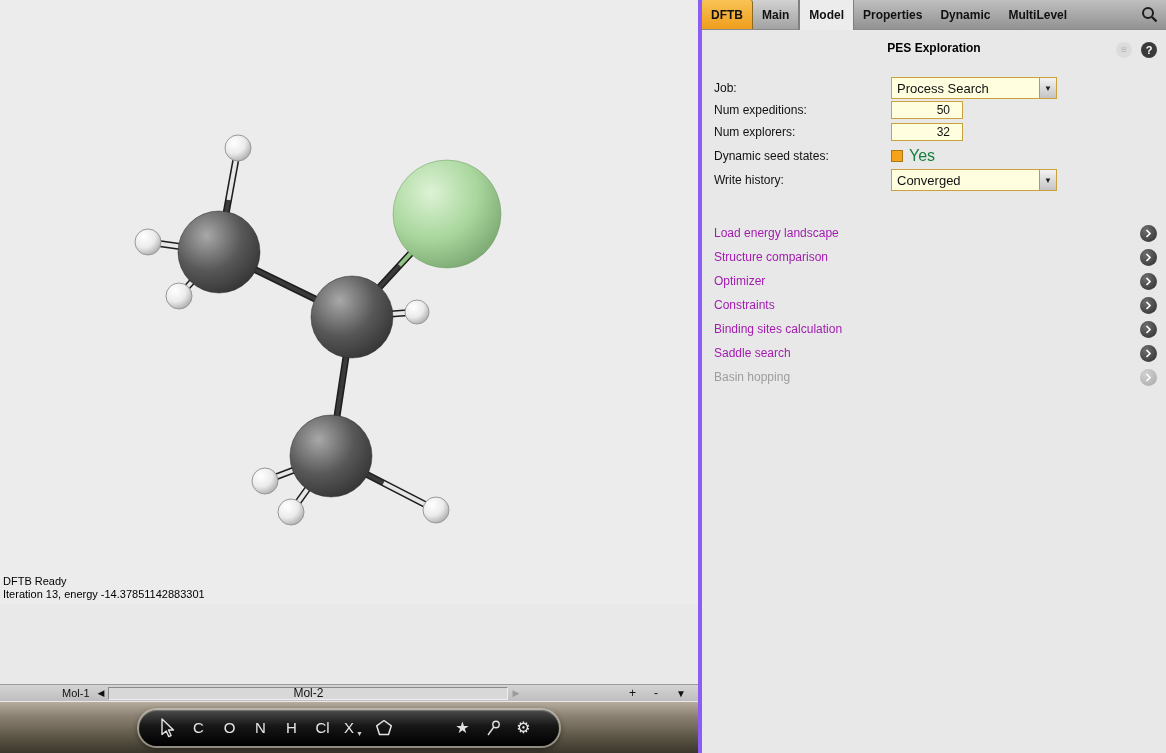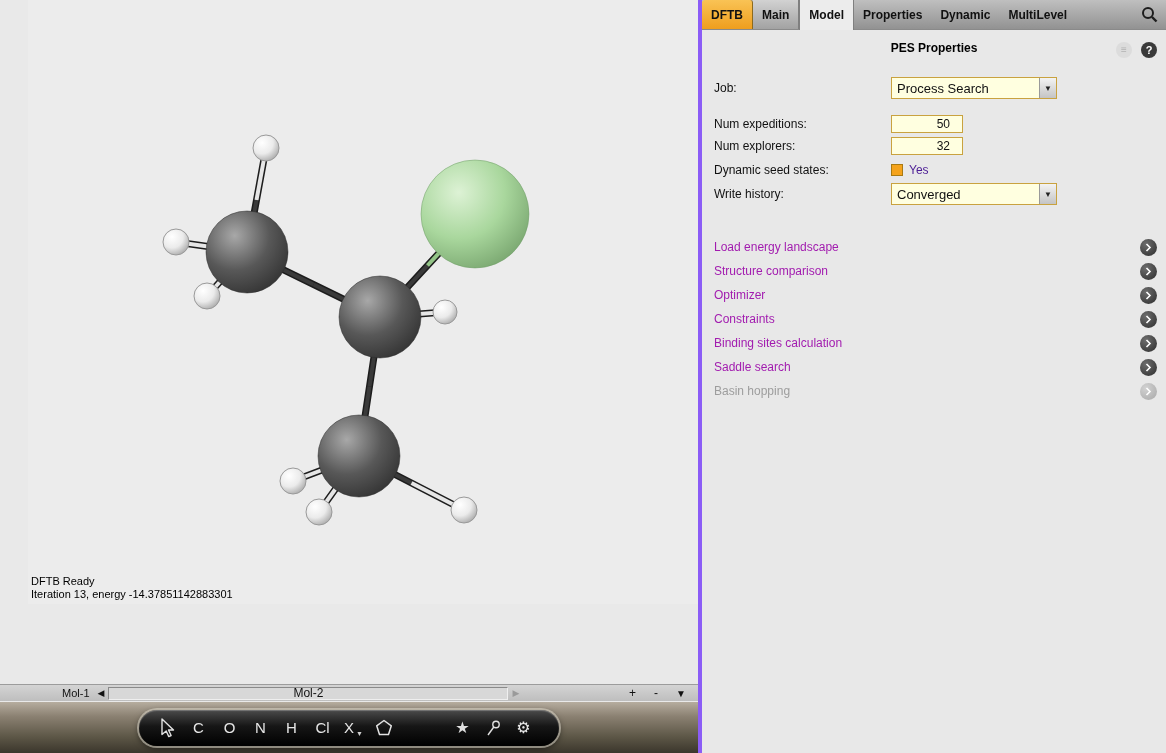--- a/index.html
+++ b/index.html
@@ -1,21 +1,21 @@
 <!DOCTYPE html>
 <html style="--accent-orange: #f5a31b; --field-bg: #ffffe0; --field-border: #c9a23f; --chlorine-green: #a9d79d;"><head>
 <meta charset="utf-8">
 <style>
   * { margin:0; padding:0; box-sizing:border-box; }
   html,body { width:1166px; height:753px; overflow:hidden;
     font-family:"Liberation Sans", sans-serif; background:#e9e9e9; position:relative; }
 
   
   .left { position:absolute; left:0; top:0; width:698px; height:753px; }
-  .viewer { position:absolute; left:0; top:0; width:698px; height:604px; background:#ececec;margin-left:28px; }
+  .viewer { position:absolute; left:0; top:0; width:698px; height:604px; background:#ececec; }
   .viewer svg { display:block; }
   .status { position:absolute; left:3px; bottom:3px; font-size:11px; color:#000; line-height:13px; }
 
   
   .molstrip { position:absolute; left:0; top:684px; width:698px; height:17px;
     background:linear-gradient(#d4d4d4,#bebebe); border-top:1px solid #9c9c9c;
     display:flex; align-items:center; font-size:11px; color:#111; }
   .molstrip .pad { width:58px; }
   .mol-tab { padding:0 4px; cursor:default; }
   .scroll-arrow { font-size:9px; margin:0 4px; color:#111; }
@@ -61,32 +61,32 @@
   .panel-title { text-align:center; font-weight:bold; font-size:12px; color:#000; }
   .title-icons { position:absolute; right:9px; top:1px; display:flex; gap:9px; align-items:center; }
   .icon-circle-light { width:16px; height:16px; border-radius:50%; background:#dcdcdc;
     color:#b2b2b2; font-size:10px; text-align:center; line-height:16px; cursor:pointer; }
   .icon-circle-dark { width:16px; height:16px; border-radius:50%; background:#3a3a3a;
     color:#fff; font-weight:bold; font-size:11px; text-align:center; line-height:16px; cursor:pointer; }
 
   .form { padding-left:12px; }
   .frow { display:flex; align-items:center; height:22px; }
   .frow label { width:177px; font-size:12px; color:#111; }
-  .mb8 { margin-bottom:14px; } .mb2 { margin-bottom:2px; }
+  .mb8 { margin-bottom:0; } .mb2 { margin-bottom:2px; }
   .dropdown { width:166px; height:22px; border:1px solid var(--field-border,#c9a23f);
     background:var(--field-bg,#ffffe0); display:flex; align-items:stretch; cursor:pointer; }
   .dropdown .val { flex:1; font-size:13px; padding-left:5px; display:flex; align-items:center; color:#111; }
   .dropdown .arrow-btn { width:17px; background:linear-gradient(#f3f3f3,#c4c4c4);
     border-left:1px solid #999; display:flex; align-items:center; justify-content:center; font-size:8px; color:#222; }
   input.num { width:72px; height:18px; border:1px solid var(--field-border,#c9a23f);
     background:var(--field-bg,#ffffe0); font-size:12px; text-align:right; padding-right:12px;
     font-family:inherit; color:#111; }
   .checkbox { width:12px; height:12px; background:var(--accent-orange,#f5a31b);
     border:1px solid #a97a12; margin-right:6px; cursor:pointer; }
-  .cblabel { font-size:12px; color:#4c1d95; }
+  .cblabel { font-size:16px; color:#15803d; }
 
   .links { margin-top:30px; }
   .lrow { display:flex; align-items:center; height:24px; padding-left:12px;
     position:relative; font-size:12px; color:#a21caf; cursor:pointer; }
   .lrow .circle { position:absolute; right:9px; width:17px; height:17px; border-radius:50%;
     background:radial-gradient(circle at 35% 30%, #6e6e6e, #2c2c2c);
     display:flex; align-items:center; justify-content:center; }
   .lrow.disabled { color:#9d9d9d; cursor:default; }
   .lrow.disabled .circle { background:radial-gradient(circle at 35% 30%, #d2d2d2, #a8a8a8); }
 </style>
@@ -226,21 +226,21 @@
     <span class="search-btn">
       <svg width="17" height="17" viewBox="0 0 17 17">
         <circle cx="7" cy="7" r="5" fill="none" stroke="#1d1d1d" stroke-width="2"></circle>
         <line x1="11" y1="11" x2="15.5" y2="15.5" stroke="#1d1d1d" stroke-width="2.4"></line>
       </svg>
     </span>
   </div>
 
   <div class="panel">
     <div class="panel-title-row">
-      <div class="panel-title">PES Properties</div>
+      <div class="panel-title">PES Exploration</div>
       <div class="title-icons">
         <div class="icon-circle-light">≡</div>
         <div class="icon-circle-dark">?</div>
       </div>
     </div>
 
     <div class="form">
       <div class="frow mb8">
         <label>Job:</label>
         <div class="dropdown">

